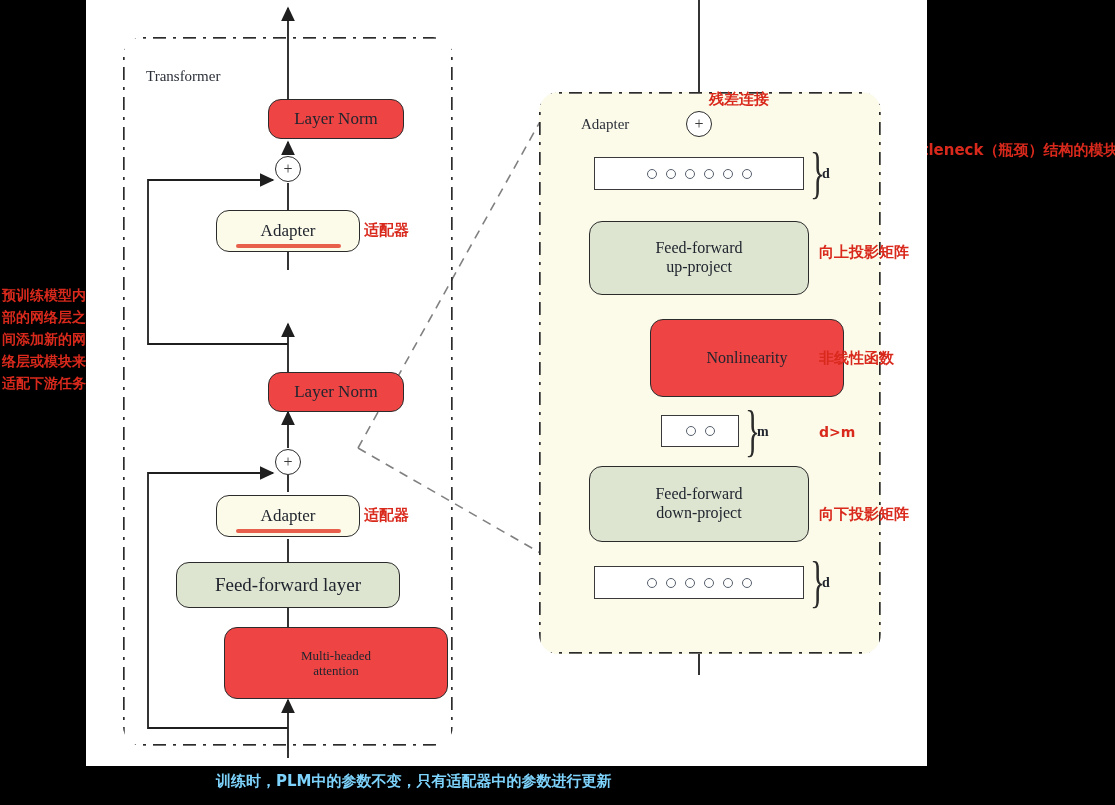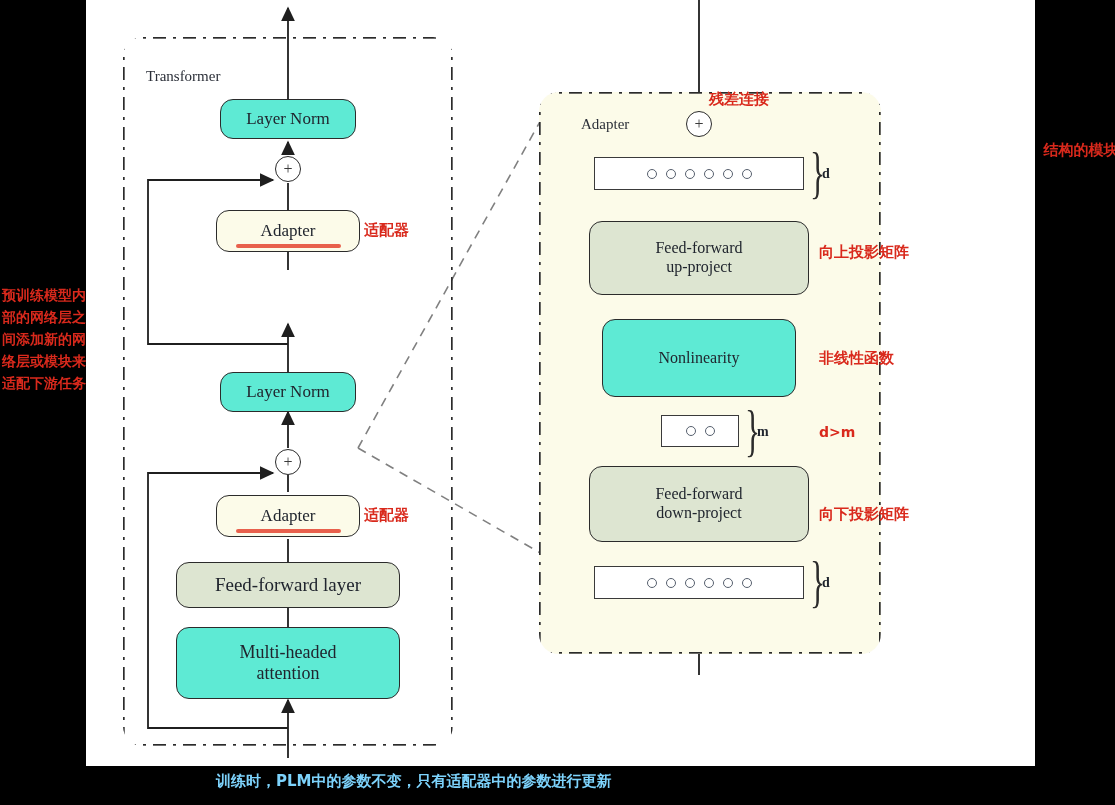--- a/index.html
+++ b/index.html
@@ -1,27 +1,27 @@
 <!DOCTYPE html>
 <html><head>
 <meta charset="utf-8">
 <style>
   html,body{margin:0;padding:0;background:#000;}
   body{width:1115px;height:805px;overflow:hidden;font-family:"Liberation Serif",serif;}
   #root{position:relative;width:1115px;height:805px;background:#000;}
-  #canvas{position:absolute;left:86px;top:0;width:949px;height:766px;background:#fff;}
+  #canvas{position:absolute;left:86px;top:0;width:841px;height:766px;background:#fff;}
 
   .svgl{position:absolute;left:0;top:0;width:827px;height:766px;overflow:visible;pointer-events:none;}
 
   
   .box{position:absolute;box-sizing:border-box;border:1.6px solid #2b2b2b;
        display:flex;align-items:center;justify-content:center;text-align:center;
        color:#20252e;font-family:"Liberation Serif",serif;line-height:1.18;}
   .rb{border-radius:13px;}
-  .white{background:#5eead4;}
+  .white{background:#ef4444;margin-left:48px;}
   .cream{background:#fcfbe9;}
   .green{background:#dde5d1;}
 
   .plus{position:absolute;width:26px;height:26px;border-radius:50%;
         border:1.6px solid #2b2b2b;background:#fff;display:flex;align-items:center;
         justify-content:center;font-size:16px;color:#3a3a3a;box-sizing:border-box;}
 
   .underline{position:absolute;height:3.5px;background:#e8604c;border-radius:2px;}
 
   .lbl{position:absolute;color:#d9291c;font-family:"DejaVu Sans",sans-serif;
@@ -161,21 +161,21 @@
     <div class="plus" style="left:189px;top:449px;">
         <span>+</span>
       </div>
 
     <div class="box rb cream" style="left:130px;top:495px;width:144px;height:42px;font-size:17px;">Adapter</div>
     <div class="underline" style="left:150px;top:529px;width:105px;"></div>
     <div class="lbl" style="left:278px;top:506px;font-size:15px;">适配器</div>
 
     <div class="box rb green" style="left:90px;top:562px;width:224px;height:46px;font-size:19px;">Feed-forward layer</div>
 
-    <div class="box rb white" style="left:90px;top:627px;width:224px;height:72px;font-size:18px;flex-direction:column;">
+    <div class="box rb white" style="left:90px;top:627px;width:224px;height:72px;font-size:13px;flex-direction:column;">
       <span>Multi-headed</span>
       <span>attention</span>
     </div>
 
     <div class="plus" style="left:600px;top:111px;">
         <span>+</span>
       </div>
     <div class="lbl" style="left:623px;top:90px;font-size:15px;">残差连接</div>
 
     <div class="neurons" style="left:508px;top:157px;width:210px;height:33px;">

